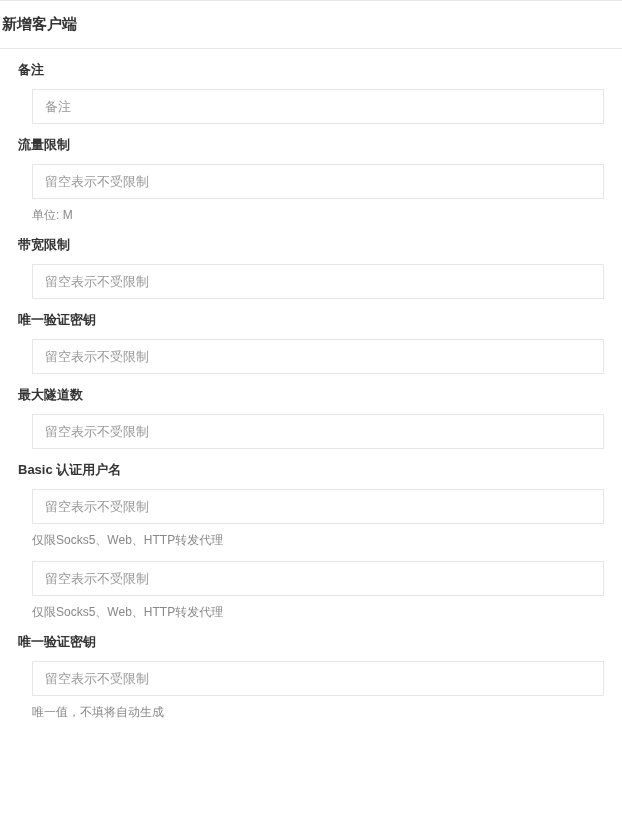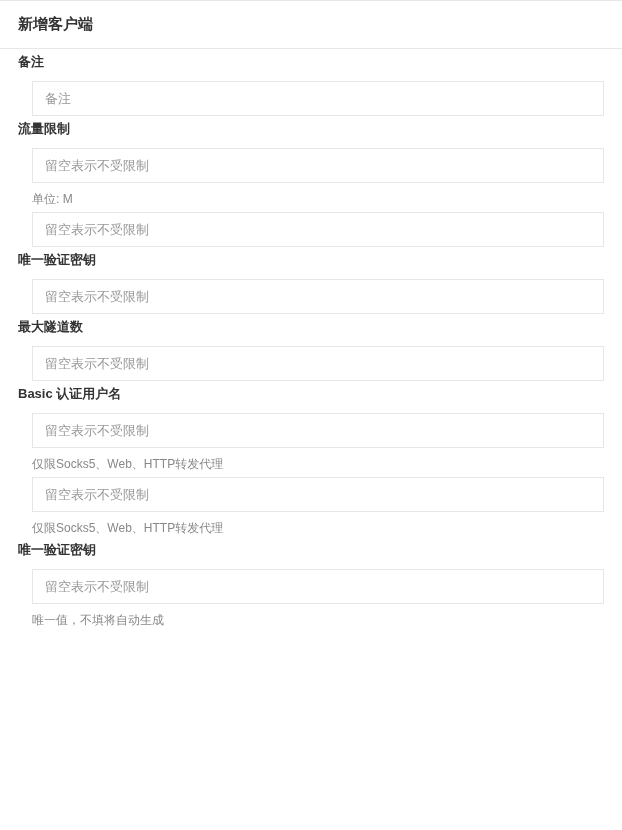--- a/index.html
+++ b/index.html
@@ -11,31 +11,31 @@
       font-family: "Microsoft YaHei", "微软雅黑", Arial, sans-serif;
       background: #ffffff;
       color: #333;
       font-size: 13px;
       width: 622px;
     }
     .panel {
       border-top: 1px solid #e7e7e7;
     }
     .panel-header {
-      padding: 14px 18px;
+      padding: 14px 2px;
       border-bottom: 1px solid #e7e7e7;
       font-size: 15px;
       font-weight: bold;
       color: #333;
     }
     .panel-body {
       padding: 0 18px 10px 18px;
     }
     .form-group {
-      margin-top: 4px;
+      margin-top: 12px;
     }
     .form-label {
       font-size: 13px;
       font-weight: bold;
       color: #333;
       margin-bottom: 10px;
       display: block;
     }
     .form-input {
       width: 100%;
@@ -72,20 +72,21 @@
       <input type="text" class="form-input" placeholder="备注" style="">
     </div>
 
     <div class="form-group">
       <label class="form-label">流量限制</label>
       <input type="text" class="form-input" placeholder="留空表示不受限制" style="">
       <div class="help-text">单位: M</div>
     </div>
 
     <div class="form-group">
+      <label class="form-label">带宽限制</label>
       <input type="text" class="form-input" placeholder="留空表示不受限制" style="">
     </div>
 
     <div class="form-group">
       <label class="form-label">唯一验证密钥</label>
       <input type="text" class="form-input" placeholder="留空表示不受限制" style="">
     </div>
 
     <div class="form-group">
       <label class="form-label">最大隧道数</label>

